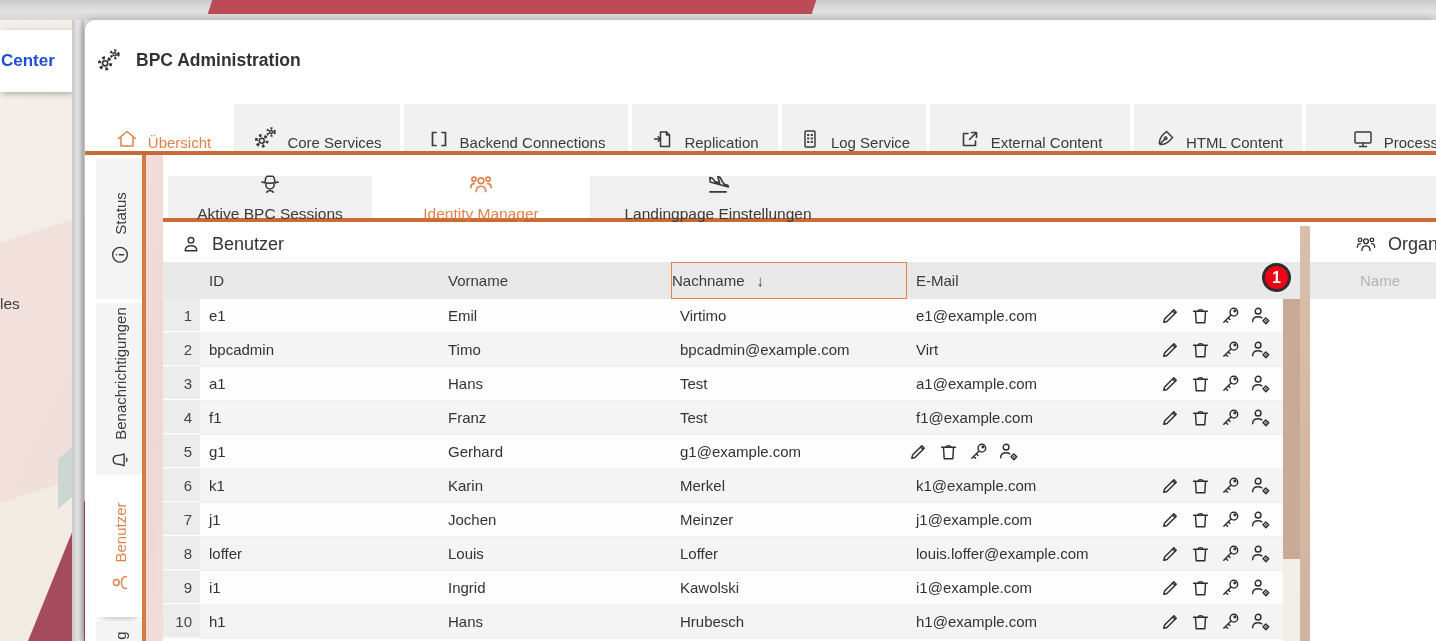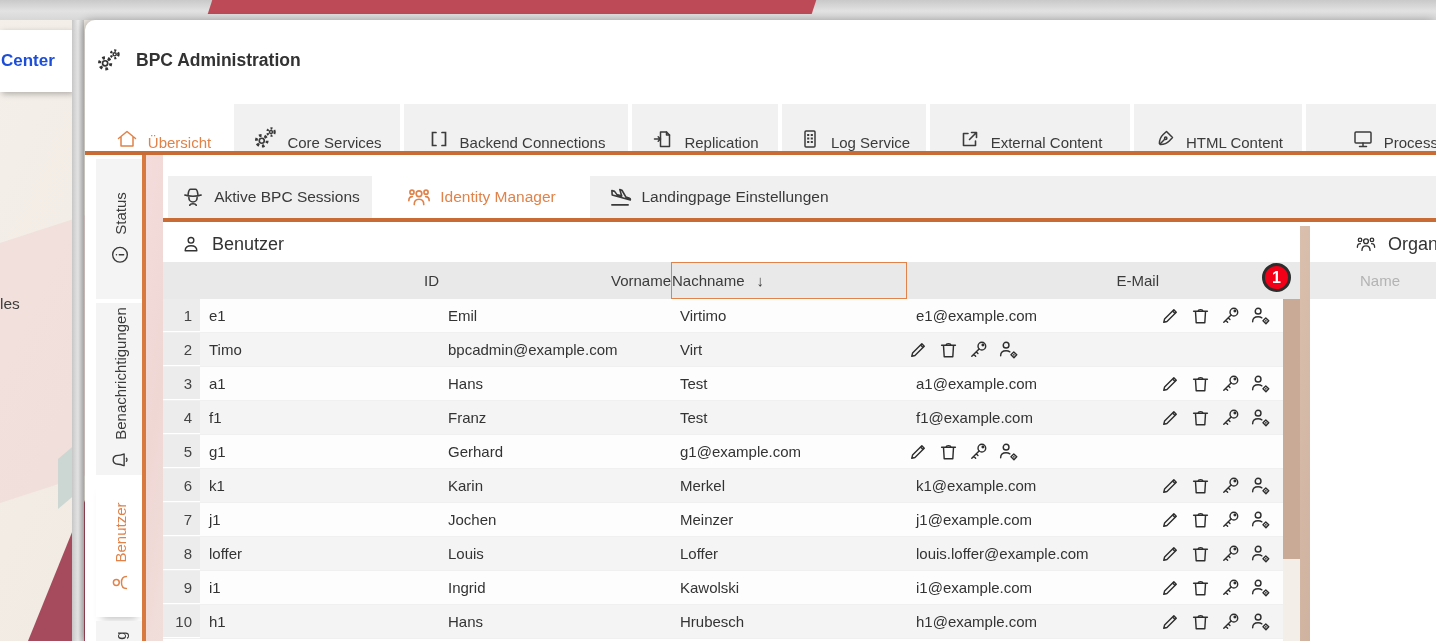--- a/index.html
+++ b/index.html
@@ -57,32 +57,32 @@
 
   
   .content-bg { position:absolute; left:61px; top:135px; width:1290px; height:486px;
     background:linear-gradient(100deg,#f4dcdc 0%,#efd7d4 4%,#f3e7e2 12%,#f6f1ec 32%,#efe7dd 58%,#ddc5b3 82%,#cbac98 94%,#c5a48f 100%); }
 
   
   .subtab-panel { position:absolute; left:78px; top:135px; width:1273px; height:71px; background:#fff; }
   .subtab-bar { position:absolute; left:0; top:21px; width:100%; height:46px; background:#f0f0f0;
     border-bottom:4px solid #c96b35; display:flex; }
   .subtab { display:flex; align-items:center; justify-content:center; gap:8px; font-size:15.5px;
-    color:#3a3a3a; background:#f0f0f0; }
+    color:#3a3a3a; background:#f0f0f0;flex-direction:column; }
   .subtab.active { background:#fff; color:#e0824a; }
   .subtab-gap { width:13px; background:#fff; }
 
   
   .card-table { position:absolute; left:78px; top:206px; width:1137px; height:415px; background:#fff; }
   .section-title { height:36px; display:flex; align-items:center; gap:11px; padding-left:18px;
     font-size:18px; color:#333; }
   .thead { position:relative; height:37px; background:#e9e9e9; display:grid;
     grid-template-columns:37px 239px 232px 236px 252px 141px; align-items:center;
     font-size:15px; color:#3b3b3b; }
-  .thead .hcell { padding-left:9px;text-align:right; }
+  .thead .hcell { padding-left:9px; }
   .hcell-sort { height:37px; display:flex; align-items:center; gap:12px; border:1px solid #e0824a; }
   .badge { position:absolute; right:9px; top:1px; width:29px; height:29px; border:3px solid #2d2d2d;
     border-radius:50%; background:#f10017; color:#fff; font-weight:bold; font-size:16px;
     display:flex; align-items:center; justify-content:center; }
   .tbody { position:relative; }
   .trow { height:34px; display:grid; grid-template-columns:37px 239px 232px 236px 252px 124px;
     align-items:center; font-size:15px; color:#333; background:#fdfdfd; border-bottom:1px solid #f0f0f0; }
   .trow.shaded { background:#f4f4f4; }
   .trow .num { background:#ececec; height:100%; display:flex; align-items:center; justify-content:flex-end;
     padding-right:8px; color:#444; border-bottom:1px solid #fff; }
@@ -351,20 +351,21 @@
                 <path d="M3.8 18.5 C3.8 14.9 6.5 13.4 9.5 13.4 C11 13.4 12.4 13.7 13.4 14.4"></path>
           <path d="M14.6 17.4 L17.5 14.5 L20.6 17.6 L17.7 20.5 Z"></path>
                 <path d="M17.6 17.5 h.01" stroke-width="1.8"></path>
               </svg>
       </span>
     </div>
   </div>
 
   <div class="trow shaded">
     <div class="num">2</div>
+    <div class="cell">bpcadmin</div>
     <div class="cell">Timo</div>
     <div class="cell">bpcadmin@example.com</div>
     <div class="cell">Virt</div>
     <div class="actions">
       <span class="ico">
         <svg width="23" height="23" viewBox="0 0 24 24" fill="none" stroke="currentColor" stroke-width="1.5" stroke-linejoin="round">
           <path d="M5 19 L5.8 15.7 L15.5 6 L18 8.5 L8.3 18.2 Z"></path>
                 <path d="M14.2 7.3 L16.7 9.8"></path>
               </svg>
       </span>

